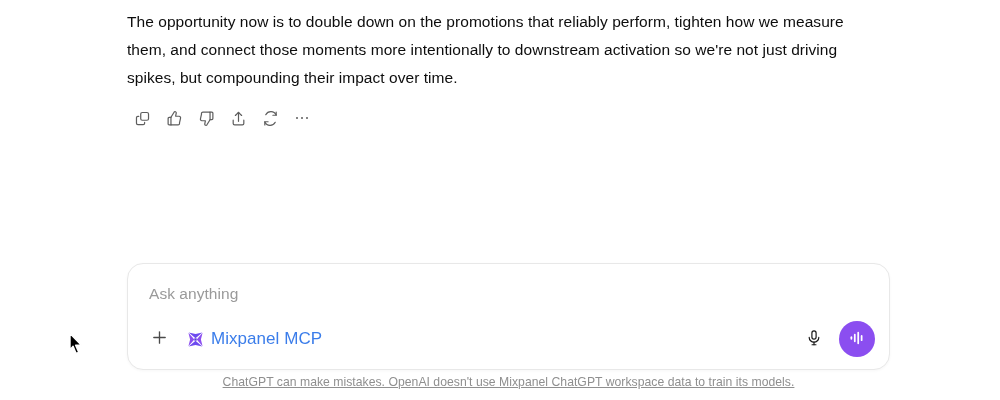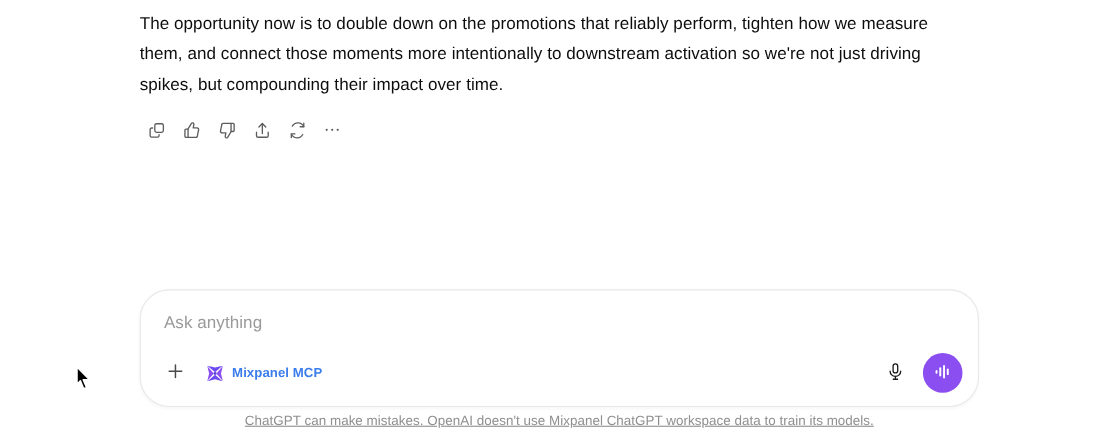--- a/index.html
+++ b/index.html
@@ -76,21 +76,21 @@
   
   .composer {
     position: absolute;
     left: 127px;
     top: 263px;
     width: 763px;
     height: 107px;
     box-sizing: border-box;
     background: #ffffff;
     border: 1px solid #e8e8e8;
-    border-radius: 27px;
+    border-radius: 16px;
     box-shadow: 0 1px 3px rgba(0,0,0,0.035);
   }
   .composer-placeholder {
     position: absolute;
     left: 21px;
     top: 21px;
     font-size: 15.5px;
     color: #9a9a9a;
     letter-spacing: 0.05px;
     user-select: none;
@@ -131,25 +131,24 @@
     border: none;
     flex: 0 0 auto;
   }
   .mcp-logo {
     width: 17px;
     height: 17px;
     display: block;
     flex: 0 0 auto;
   }
   .mcp-label {
-    font-size: 12px;
+    font-size: 17px;
     color: #3b7dea;
     letter-spacing: 0.05px;
     white-space: nowrap;
-    font-weight: bold;
   }
   .composer-spacer { flex: 1 1 auto; }
   .mic-btn {
     width: 32px;
     height: 32px;
     display: flex;
     align-items: center;
     justify-content: center;
     border: none;
     background: transparent;

